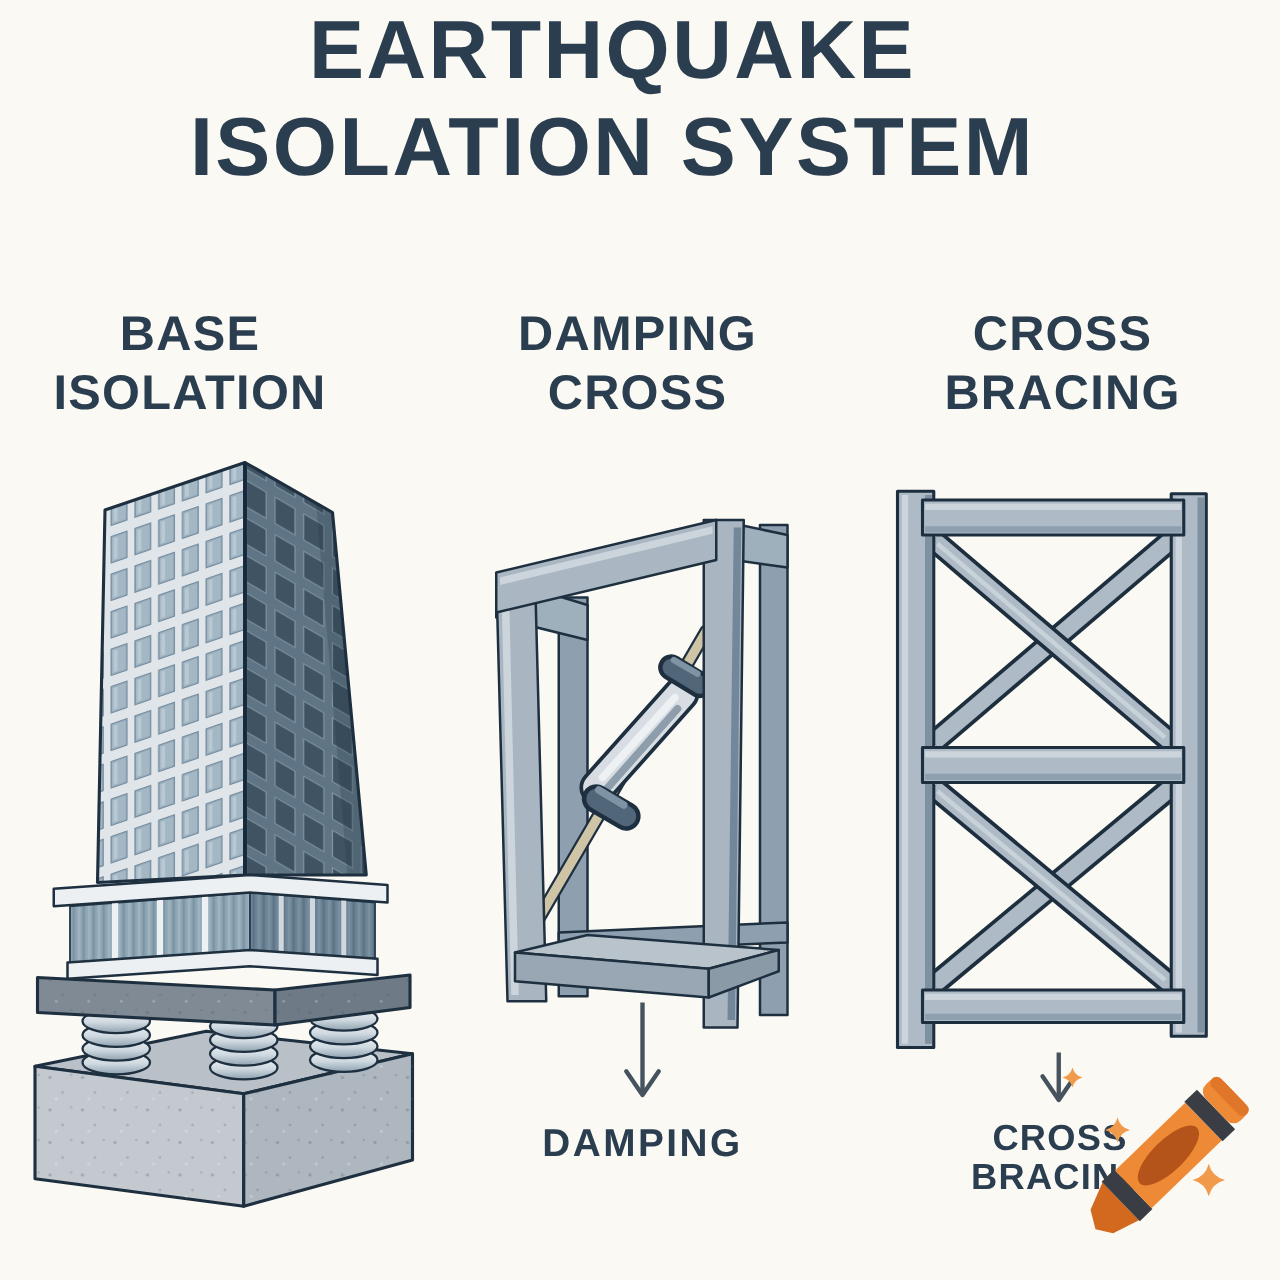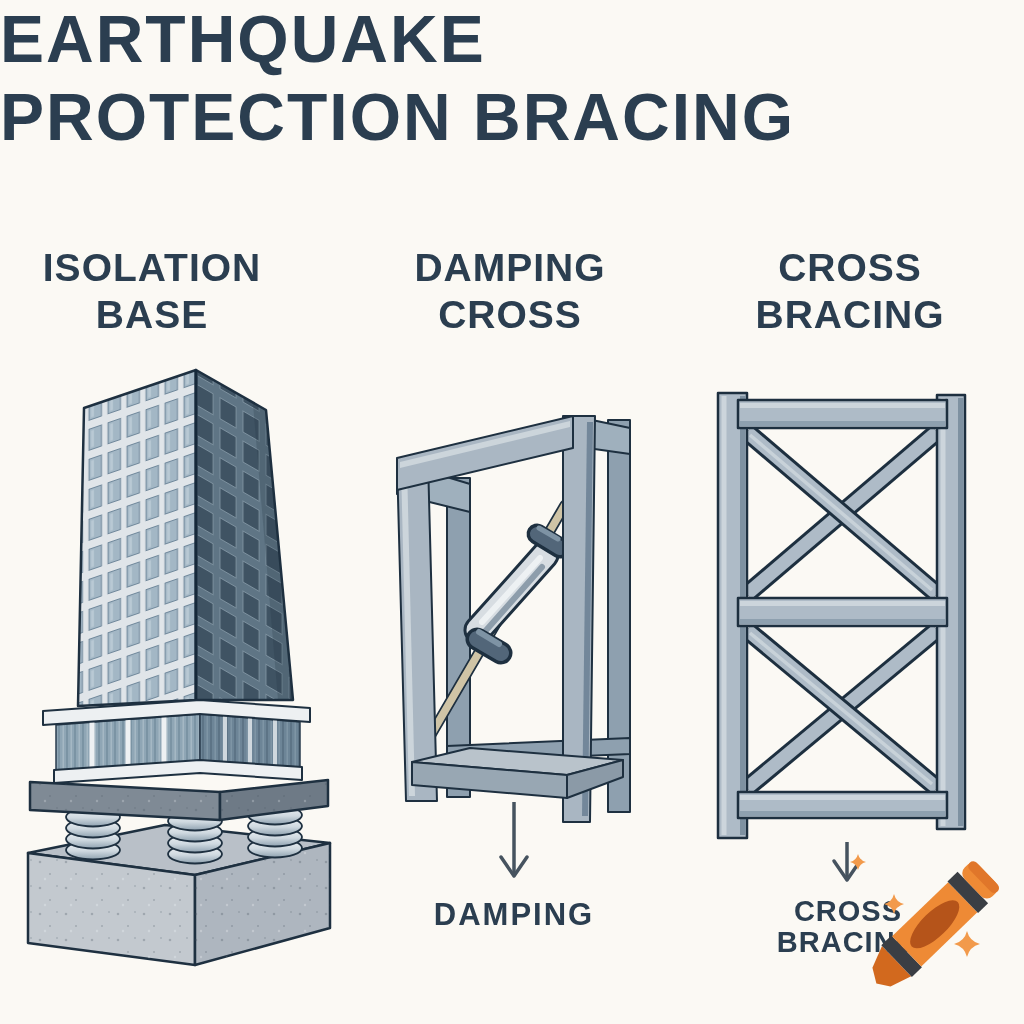--- a/index.html
+++ b/index.html
@@ -3,21 +3,21 @@
 <meta charset="utf-8">
 <style>
   html,body{margin:0;padding:0;}
   #page{
     position:relative;width:1024px;height:1024px;overflow:hidden;
     background:#fbf9f4;
     font-family:"Liberation Sans", sans-serif;
   }
   .abs{position:absolute;}
   #title{
-    left:0; top:28px; width:980px; 
+    left:0; top:28px; width:980px; text-align:center;
     color:#2b3e50; font-weight:bold; font-size:66px; line-height:78px; letter-spacing:2px;
   }
   .heading{
     position:absolute; top:244px; width:300px; text-align:center;
     color:#2b3e50; font-weight:bold; font-size:39px; line-height:47px; letter-spacing:1px;
   }
   #heading-1{left:2px;}
   #heading-2{left:360px;}
   #heading-3{left:700px;}
   .callout{
@@ -28,26 +28,26 @@
   #callout-cross{left:723px; top:896px; font-size:29px; line-height:31px; letter-spacing:1px;}
   svg{display:block;}
 </style>
 </head>
 <body>
 
 <div id="page">
 
   <div id="title">
     <div>EARTHQUAKE</div>
-    <div>PROTECTION BRACING</div>
+    <div>ISOLATION SYSTEM</div>
   </div>
 
   <div class="heading" id="heading-1">
+    <div>BASE</div>
     <div>ISOLATION</div>
-    <div>BASE</div>
   </div>
   <div class="heading" id="heading-2">
     <div>DAMPING</div>
     <div>CROSS</div>
   </div>
   <div class="heading" id="heading-3">
     <div>CROSS</div>
     <div>BRACING</div>
   </div>
 

